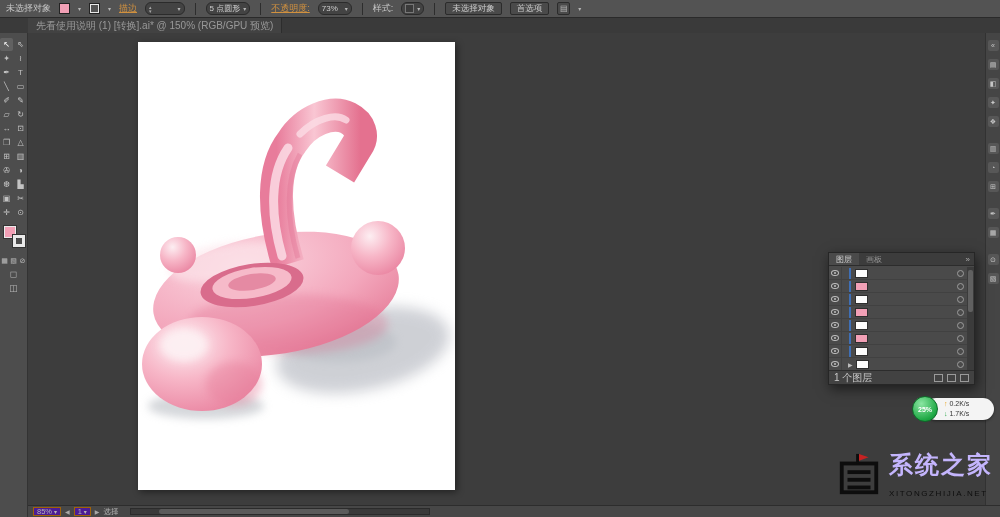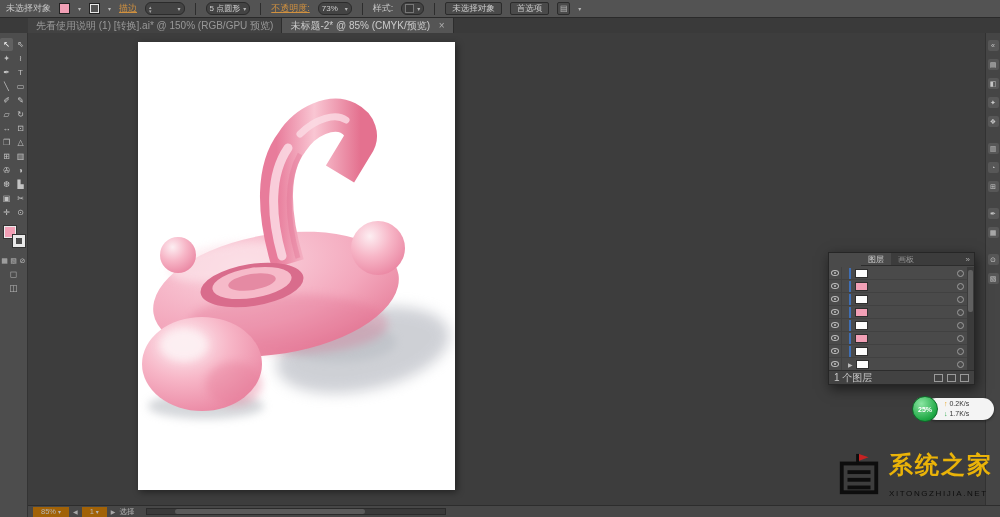--- a/index.html
+++ b/index.html
@@ -83,21 +83,21 @@
   .dock-icon { width:11px; height:11px; background:#575757; border-radius:2px;
     color:#c6c6c6; font-size:7px; line-height:11px; text-align:center; flex:none; }
   .dock-gap { margin-top:8px; }
 
   
   .layers-panel {
     position:absolute; left:828px; top:252px; width:147px; height:133px;
     background:#4a4a4a; border:1px solid #262626; box-shadow:2px 4px 12px rgba(0,0,0,.55);
     font-size:8px; color:#c9c9c9;
   }
-  .lp-header { height:13px; background:#3c3c3c; display:flex; align-items:stretch; border-bottom:1px solid #2c2c2c;margin-left:32px; }
+  .lp-header { height:13px; background:#3c3c3c; display:flex; align-items:stretch; border-bottom:1px solid #2c2c2c; }
   .lp-tab { padding:0 7px; line-height:13px; background:#4a4a4a; color:#d0d0d0; }
   .lp-tab.inactive { background:#3c3c3c; color:#969696; }
   .lp-expand { margin-left:auto; line-height:13px; padding:0 4px; color:#aaa; }
   .lp-rows { position:absolute; top:14px; left:0; right:7px; bottom:14px; overflow:hidden; }
   .lrow { height:13px; display:flex; align-items:center; border-bottom:1px solid #414141; }
   .eyecol { width:13px; height:13px; border-right:1px solid #414141; display:flex; align-items:center; flex:none; }
   .eye { width:8px; height:6px; border:1px solid #bfbfbf; border-radius:50%; margin-left:2px; position:relative; }
   .eye::after { content:""; position:absolute; left:2px; top:1px; width:2px; height:2px; border-radius:50%; background:#bfbfbf; }
   .blueline { width:2px; height:11px; background:#3f6fb5; margin:0 4px 0 7px; flex:none; }
   .tri { font-size:6px; color:#bbb; margin:0 3px 0 6px; flex:none; }
@@ -119,31 +119,31 @@
   .speed-circle { position:absolute; left:0; top:0; width:26px; height:26px; border-radius:50%;
     background:radial-gradient(circle at 35% 28%, #8ae6a2, #1ea844 70%, #117a2e);
     border:1px solid #0c6b28; color:#fff; font-size:7px; font-weight:bold;
     display:flex; align-items:center; justify-content:center; }
   .speed-rows { position:absolute; left:32px; top:3px; font-size:7px; color:#333; line-height:10px; white-space:nowrap; }
   .up-arrow { color:#e8a21b; } .down-arrow { color:#2ba84a; }
 
   
   .watermark { position:absolute; left:836px; top:452px; display:flex; align-items:center; gap:7px; }
   .wm-text { display:flex; flex-direction:column; }
-  .wm-title { font-size:24px; font-weight:bold; color:#eab308; letter-spacing:2px; line-height:26px; }
+  .wm-title { font-size:24px; font-weight:bold; color:#c4b5fd; letter-spacing:2px; line-height:26px; }
   .wm-sub { font-size:8px; color:#0d0d0d; letter-spacing:1.6px; margin-top:11px; }
 
   
   .status-bar {
     position:absolute; left:28px; right:0; bottom:0; height:12px;
     background:#474747; border-top:1px solid #2d2d2d;
     display:flex; align-items:center; gap:4px; padding:0 5px;
     font-size:7.5px; color:#b5b5b5;
   }
-  .sfield { background:#4c1d95; border:5px solid #a16207; height:9px; line-height:8px;
+  .sfield { background:#4c1d95; border:1px solid #a16207; height:9px; line-height:8px;
     padding:0 3px; display:flex; align-items:center; gap:2px; }
   .navarrow { font-size:6px; color:#a8a8a8; }
   .hscroll { position:relative; height:7px; width:300px; background:#3a3a3a;
     border:1px solid #2b2b2b; margin-left:8px; }
   .hthumb { position:absolute; left:28px; top:0; width:190px; height:100%;
     background:#5b5b5b; border-radius:3px; }
 </style>
 </head>
 <body>
 
@@ -184,24 +184,20 @@
     <span class="sep"></span>
     <span class="btn">未选择对象</span>
     <span class="btn">首选项</span>
     <span class="cb-icon">▤</span>
     <span class="caret">▾</span>
   </div>
 
   <div class="tab-bar">
     <span class="tab">
       <span>先看使用说明 (1) [转换].ai* @ 150% (RGB/GPU 预览)</span>
-    </span>
-    <span class="tab active">
-      <span>未标题-2* @ 85% (CMYK/预览)</span>
-      <span class="close">×</span>
     </span>
   </div>
 
   <div class="toolbar">
     <div class="tool-grid">
       <span class="tool active">↖</span>
       <span class="tool">⇖</span>
       <span class="tool">✦</span>
       <span class="tool">≀</span>
       <span class="tool">✒</span>

